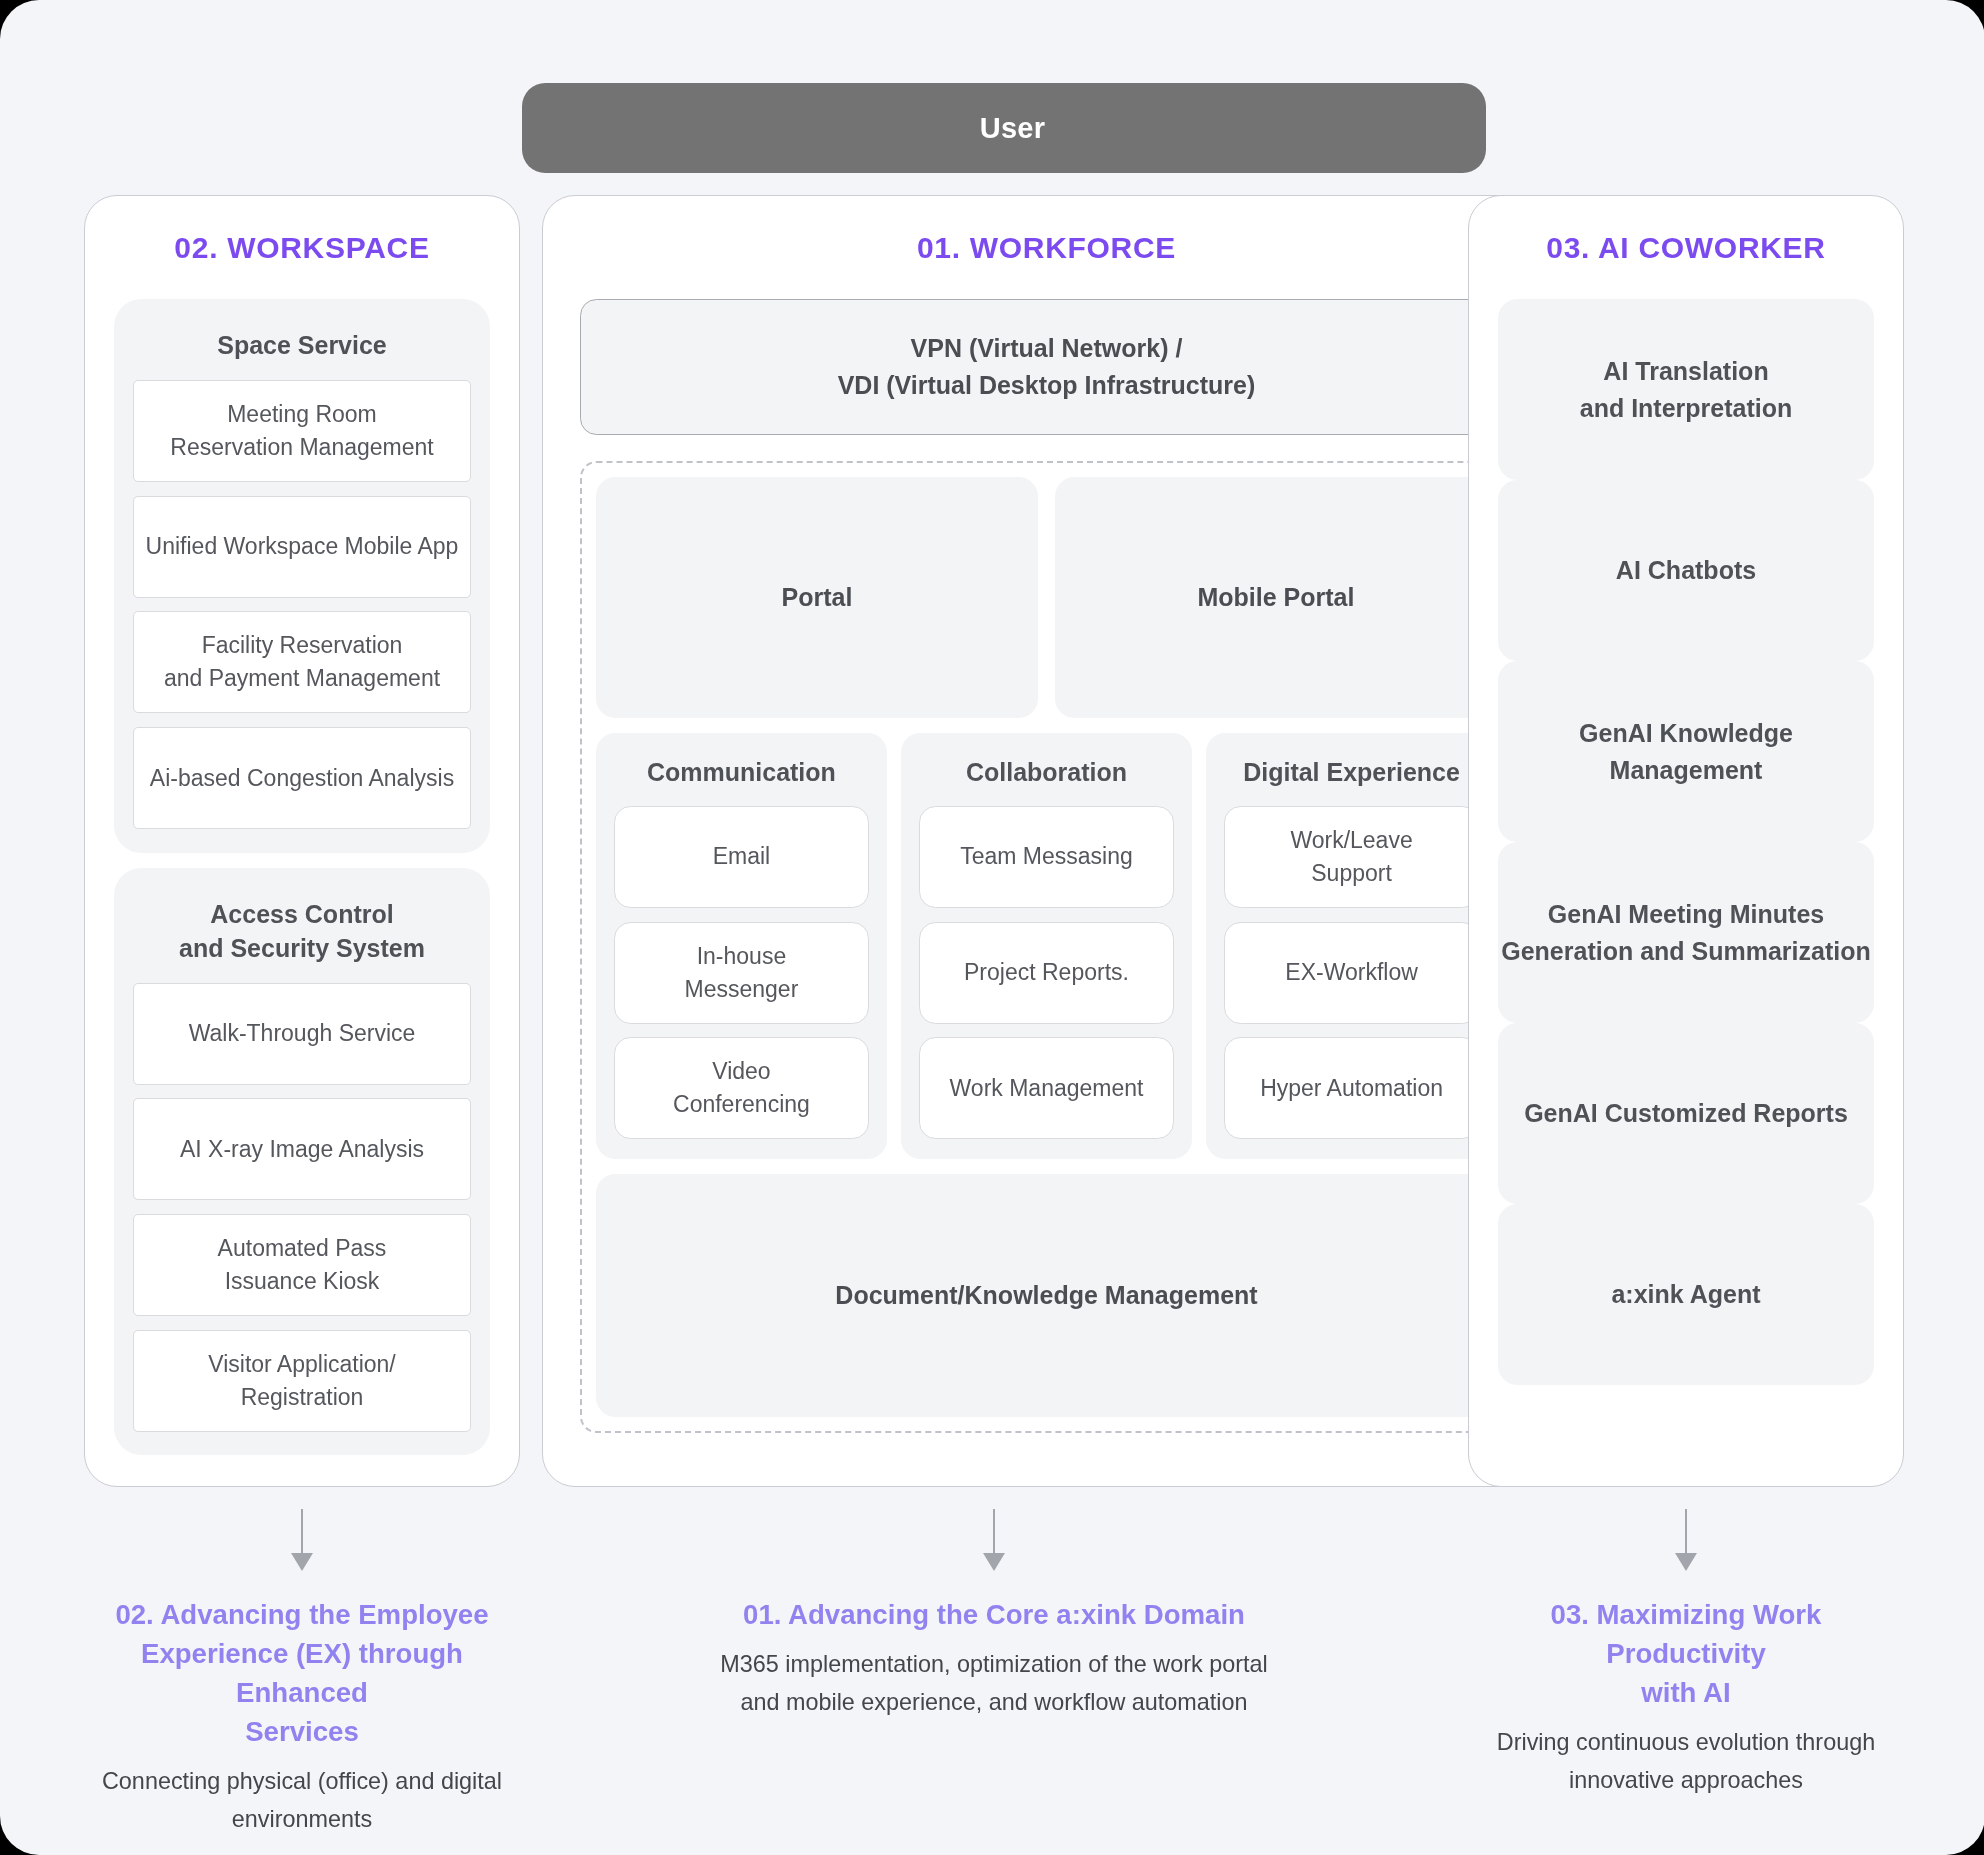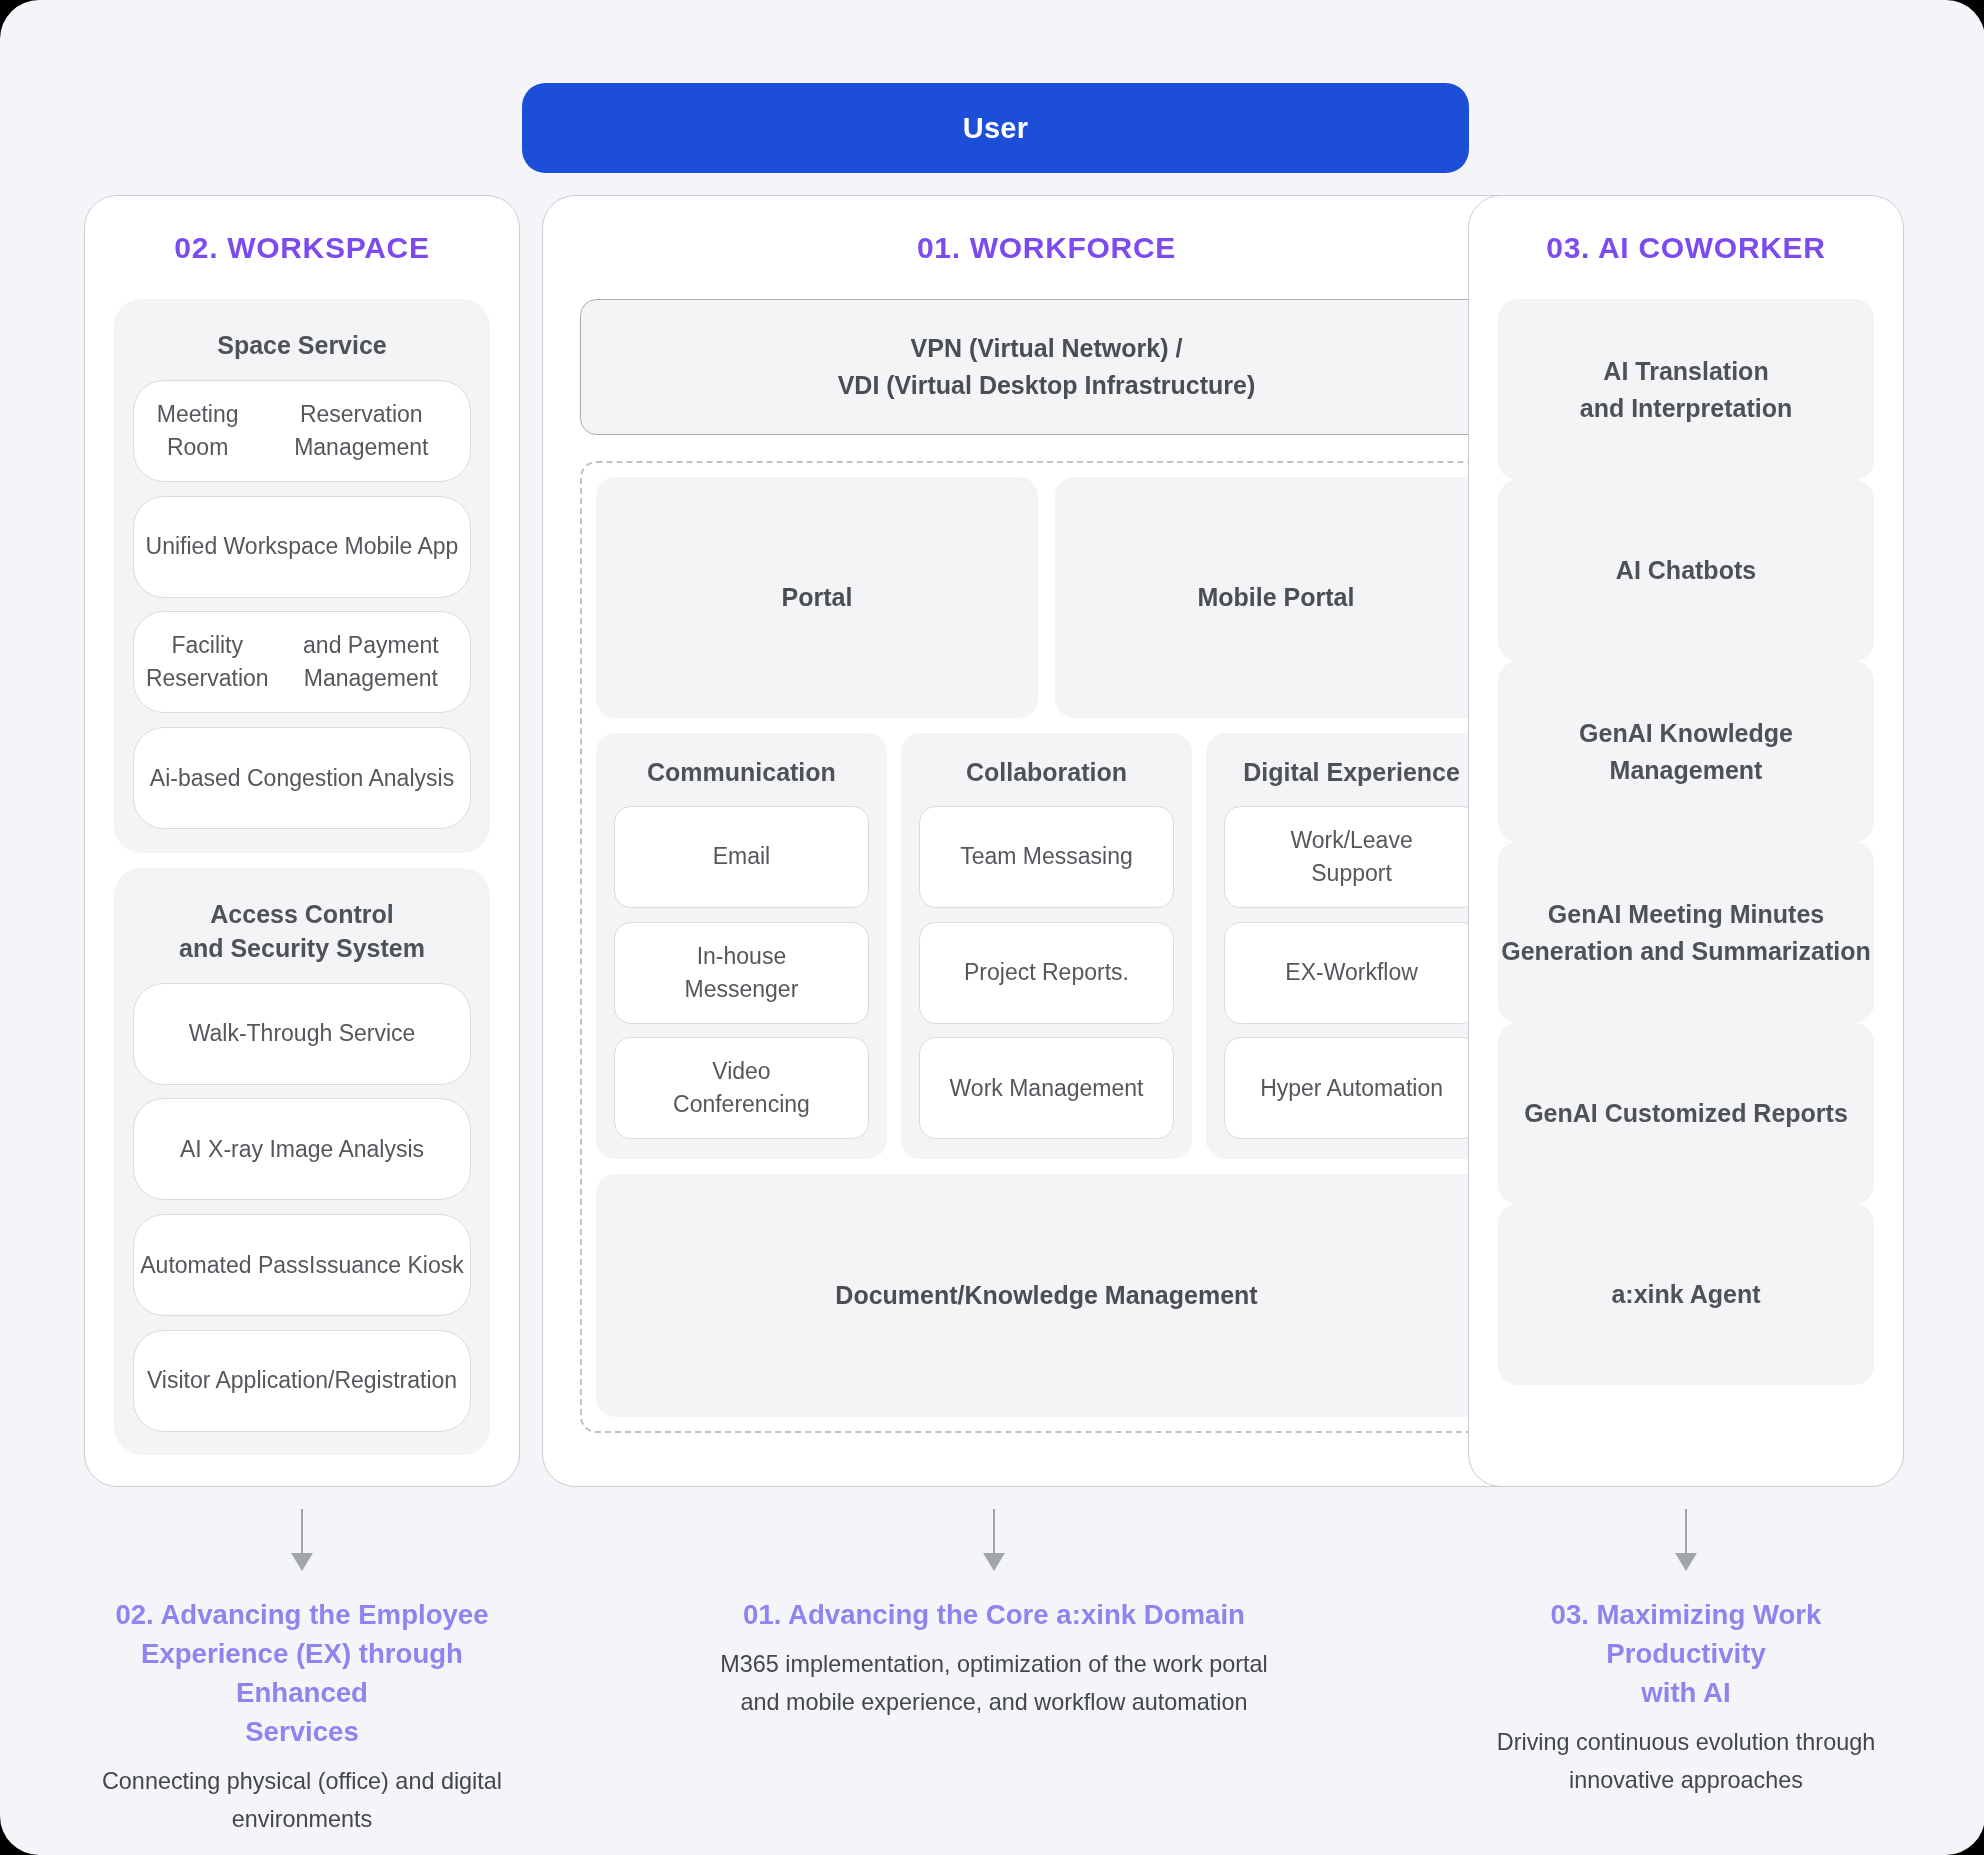--- a/index.html
+++ b/index.html
@@ -1,34 +1,34 @@
 <!DOCTYPE html>
 <html style="font-size:11px"><head>
 <meta charset="utf-8">
 <style>
   html,body{margin:0;padding:0;background:#000;}
   .canvas{position:relative;width:1985px;height:1855px;background:#f4f5f8;border-radius:39px;overflow:hidden;font-family:"Liberation Sans",sans-serif;}
 
   
-  .user-banner{position:absolute;left:522px;top:83px;width:947px;height:90px;background:#1d4ed8;border-radius:23.4px;display:flex;align-items:center;justify-content:center;}
+  .user-banner{position:absolute;left:522px;top:83px;width:947px;height:90px;background:#737373;border-radius:23.4px;display:flex;align-items:center;justify-content:center;padding-left:17px;}
   .user-banner .lbl{color:#fff;font-size:29px;font-weight:700;letter-spacing:0.3px;}
 
   
   .panel{position:absolute;top:195px;height:1292px;background:#fff;border:1.4px solid #c9ccd2;border-radius:33px;box-sizing:border-box;display:flex;flex-direction:column;}
   .panel-workspace{left:84px;width:436px;}
   .panel-workforce{left:542px;width:1009px;}
   .panel-ai{left:1468px;width:436px;}
   .panel-title{height:103px;flex:0 0 103px;display:flex;align-items:center;justify-content:center;color:#7c4bf0;font-size:30px;font-weight:700;letter-spacing:0.7px;}
 
   
   .group{background:#f3f4f6;border-radius:27.6px;margin:0 29px;padding:23.4px 19.3px;display:flex;flex-direction:column;}
   .group + .group{margin-top:15px;}
   .group-title{font-size:25px;font-weight:700;color:#4e5156;text-align:center;line-height:34px;padding:5.5px 0 18px;}
   .items{display:flex;flex-direction:column;gap:13.8px;}
-  .item{background:#fff;border:1.4px solid #d9dbdf;border-radius:31px;min-height:102px;box-sizing:border-box;display:flex;flex-direction:row;align-items:center;justify-content:center;font-size:23px;line-height:33px;color:#54575c;text-align:center;padding:4.1px;}
+  .item{background:#fff;border:1.4px solid #d9dbdf;border-radius:5px;min-height:102px;box-sizing:border-box;display:flex;flex-direction:column;align-items:center;justify-content:center;font-size:23px;line-height:33px;color:#54575c;text-align:center;padding:4.1px;}
 
   
   .vpn-box{margin:0 37px;height:136px;flex:0 0 136px;background:#f3f4f6;border:1.4px solid #a8abb1;border-radius:16.5px;box-sizing:border-box;display:flex;flex-direction:column;align-items:center;justify-content:center;font-size:25px;font-weight:600;color:#4a4d52;line-height:37px;text-align:right;}
   .dashed{margin:26px 37px 0;border:2.1px dashed #bfc2c8;border-radius:16.5px;padding:13.8px;display:flex;flex-direction:column;gap:15px;box-sizing:border-box;}
   .portal-row{display:flex;gap:16.5px;text-align:right;}
   .portal-box{flex:1;height:241px;background:#f3f4f6;border-radius:19.3px;display:flex;align-items:center;justify-content:center;font-size:25px;font-weight:600;color:#4a4d52;}
   .wf-groups{display:flex;gap:13.8px;}
   .wf-group{flex:1;background:#f3f4f6;border-radius:19.3px;padding:19.3px 18px;display:flex;flex-direction:column;}
   .wf-group-title{font-size:25px;font-weight:700;color:#4e5156;text-align:center;padding:5.5px 0 19.3px;}
   .wf-items{display:flex;flex-direction:column;gap:13.8px;}

